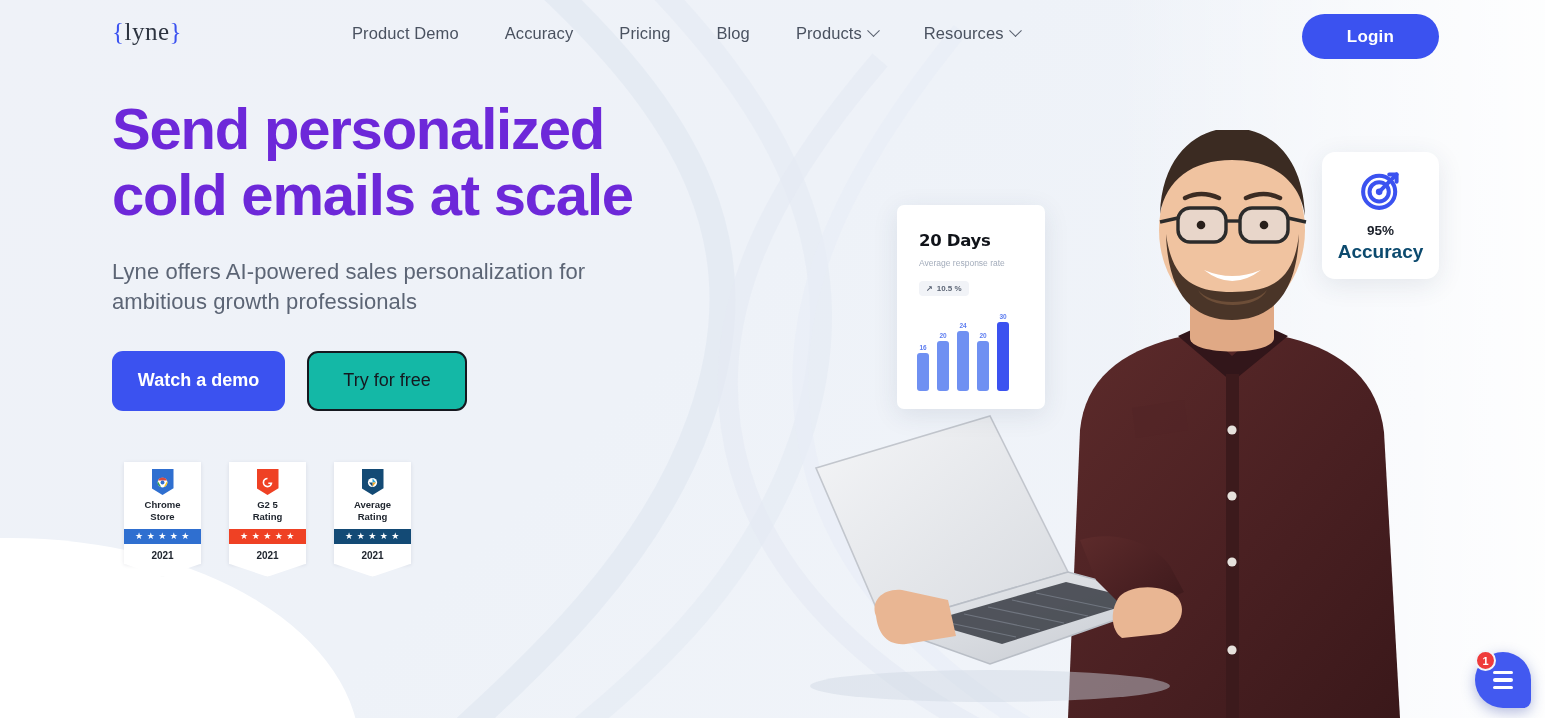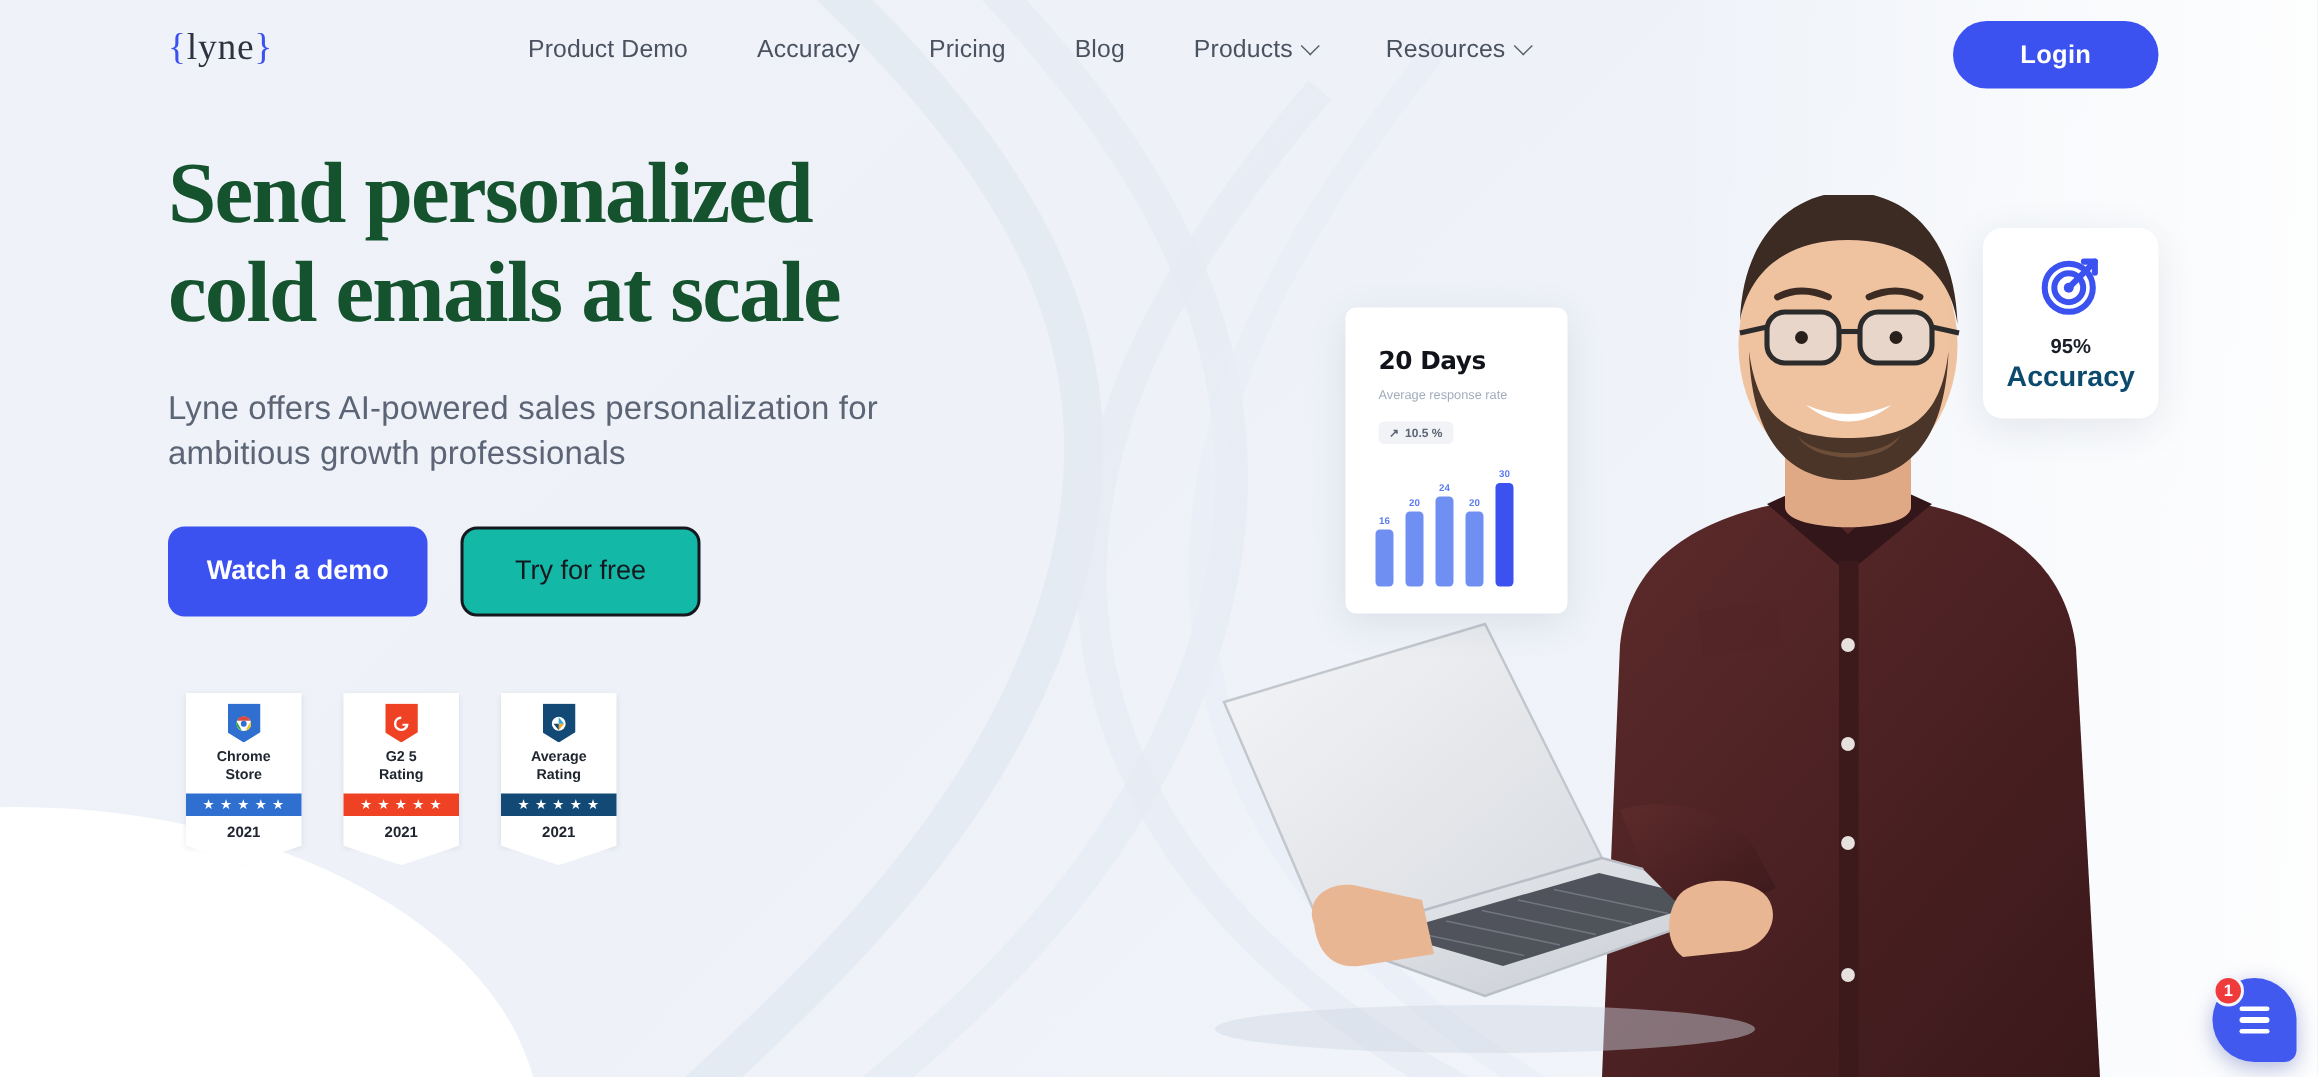--- a/index.html
+++ b/index.html
@@ -65,23 +65,23 @@
     width: 137px; height: 45px; border-radius: 23px;
     background: #3b52f0; color: #fff; border: none;
     font-size: 17px; font-weight: 700; cursor: pointer;
     font-family: "Liberation Sans", sans-serif;
     letter-spacing: .2px;
   }
 
   
   .hero-left { position: absolute; left: 112px; top: 96px; z-index: 20; width: 640px; }
   .headline {
-    font-family: Liberation Serif, serif;
+    font-family: Liberation Sans, sans-serif;
     font-size: 58px; font-weight: 700; line-height: 1.13;
-    color: #14532d; letter-spacing: -1.2px;
+    color: #6d28d9; letter-spacing: -1.2px;
     white-space: pre-line;
   }
   .subhead {
     margin-top: 30px;
     font-size: 22px; line-height: 1.38; color: #5c6575;
     letter-spacing: .1px; white-space: pre-line;
   }
   .cta-row { margin-top: 33px; display: flex; align-items: center; gap: 22px; }
   .btn-primary {
     width: 173px; height: 60px; border-radius: 11px;

